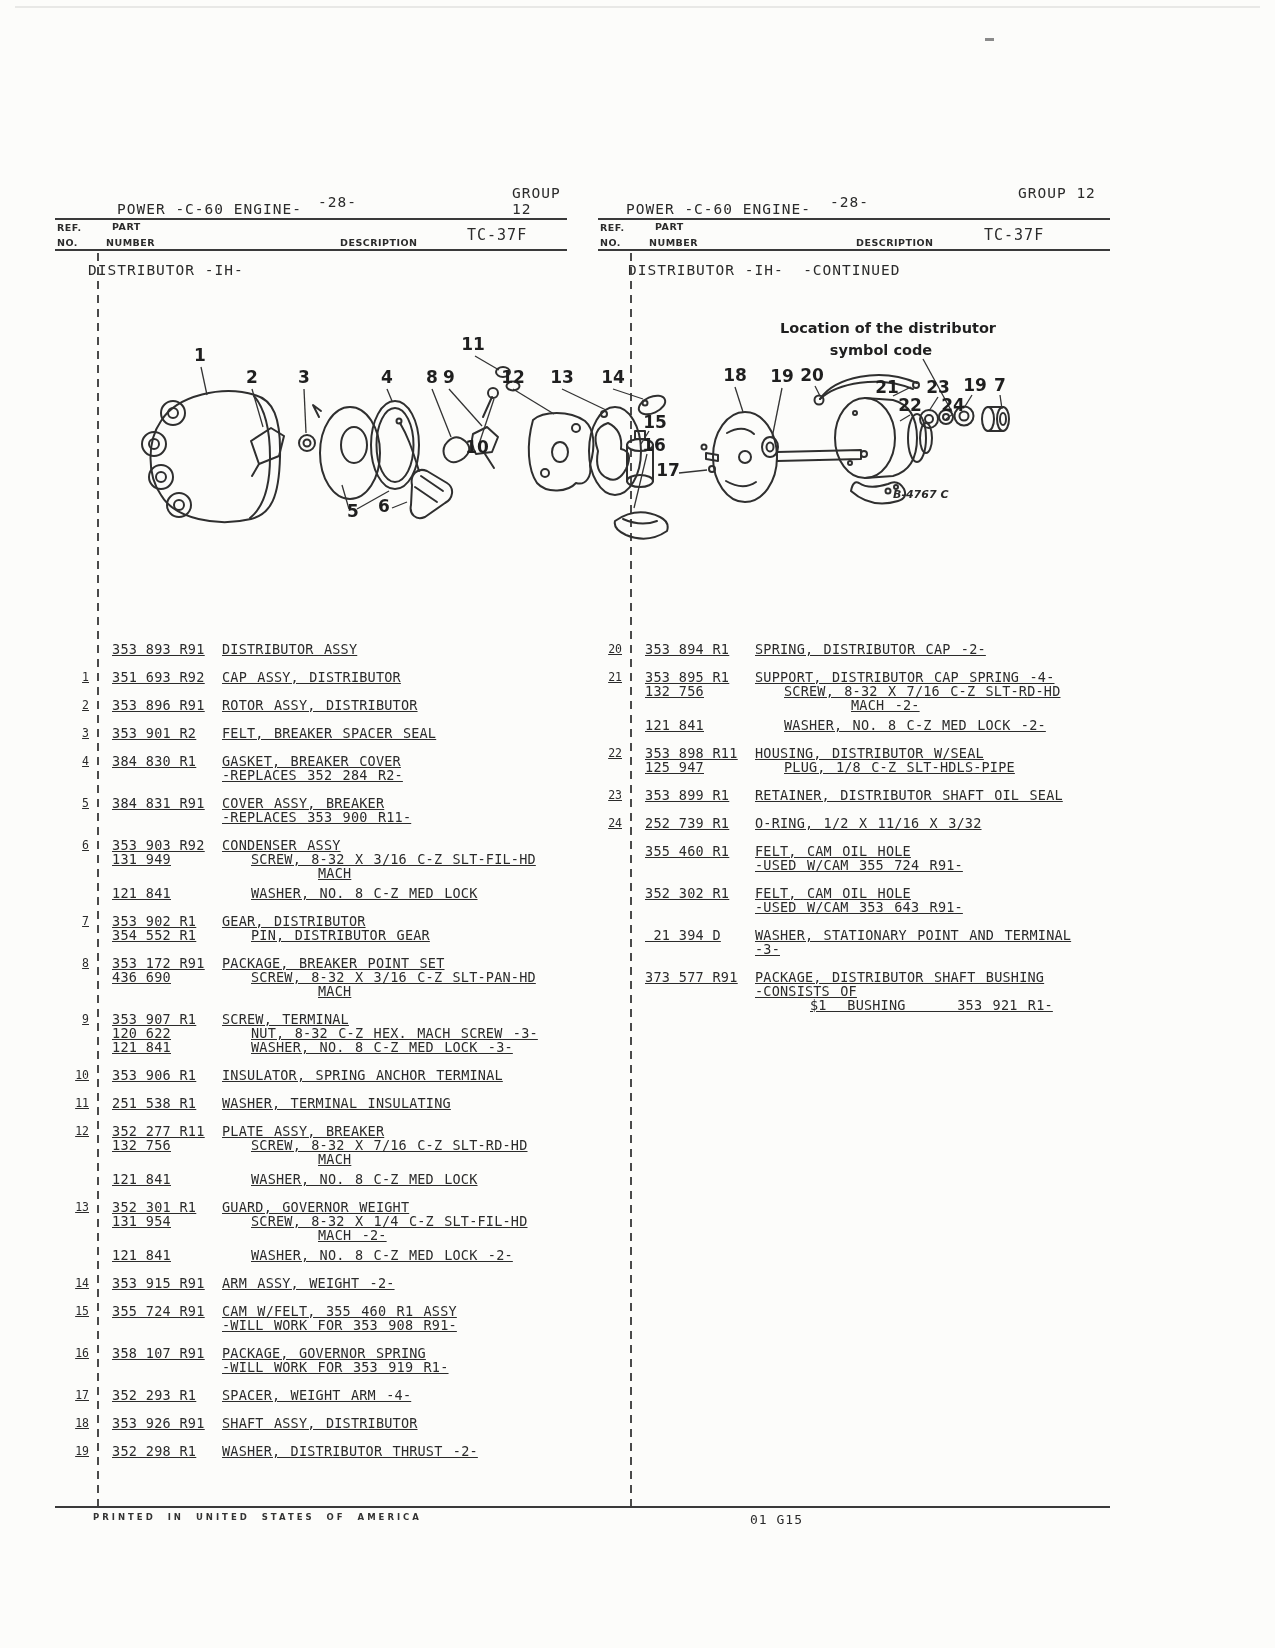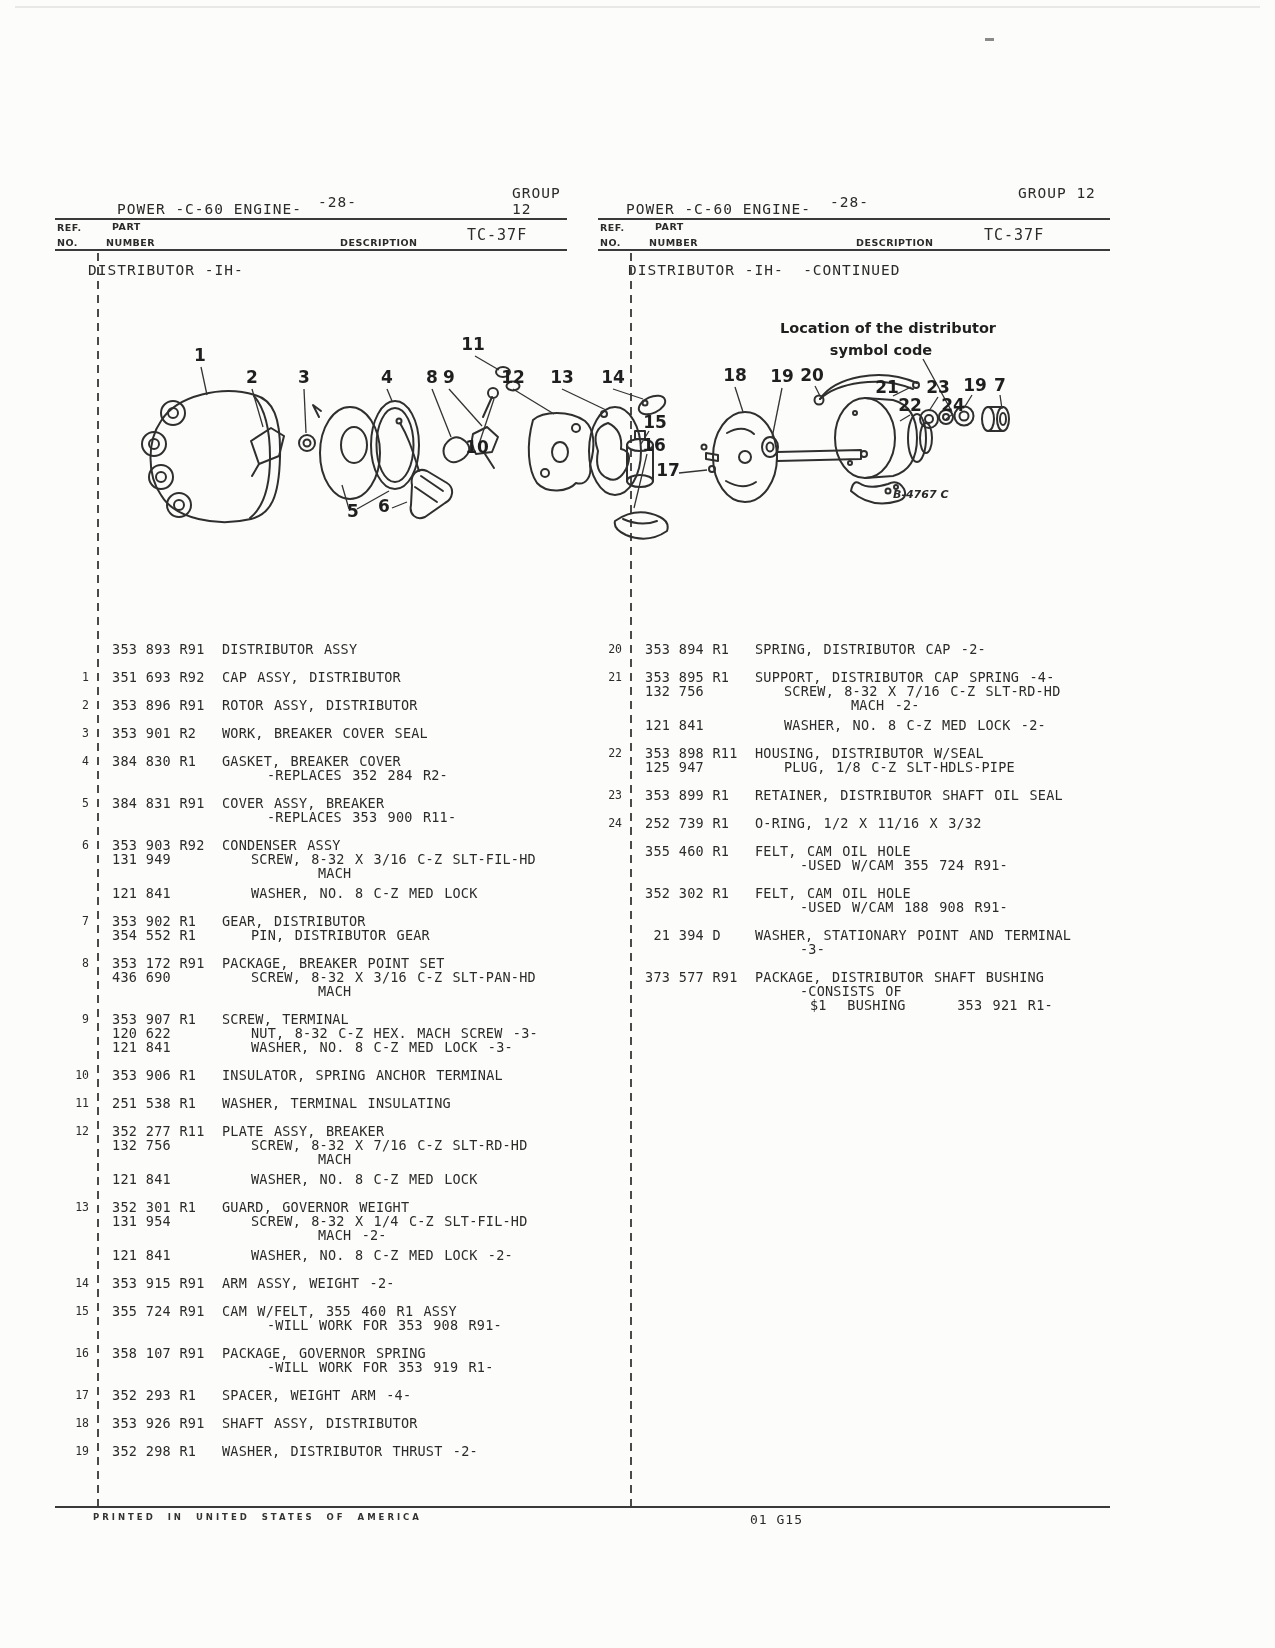--- a/index.html
+++ b/index.html
@@ -31,27 +31,27 @@
   .c0 .h-section{left:33px}.c1 .h-section{left:30px}
 
   
   .vdash{position:absolute;top:253px;width:2px;height:1256px;
          background:repeating-linear-gradient(to bottom,#4a4a4a 0 8px,transparent 8px 14px);}
   .v0{left:97px}.v1{left:630px}
 
   
   .list{position:absolute;top:642px;width:524px;font-size:13.5px;}
   .l0{left:55px}.l1{left:588px}
-  .line{display:flex;align-items:center;line-height:14px;}
+  .line{display:flex;align-items:center;line-height:14px;text-decoration:underline;}
   .line.g-r{margin-top:14px}
   .line.g-s{margin-top:6px}
   .ref{width:34px;flex:none;text-align:right;font-size:11.5px;}
   .part{margin-left:23px;width:110px;flex:none;white-space:pre;letter-spacing:.3px;}
   .desc{white-space:pre;letter-spacing:.2px;word-spacing:2px;}
-  .ind1{margin-left:29px}.ind2{margin-left:45px}.ind3{margin-left:96px}.ind4{margin-left:55px}
+  .ind1{margin-left:29px}.ind2{}.ind3{margin-left:96px}.ind4{margin-left:55px}
 
   
   .svgwrap{position:absolute;left:55px;top:295px;width:1130px;height:270px;}
   .part-stroke{stroke:#2f2f2f;stroke-width:2;fill:none;stroke-linecap:round;stroke-linejoin:round;}
   .leader{stroke:#333;stroke-width:1.3;fill:none;}
   .callout{font:bold 17px "DejaVu Sans",sans-serif;fill:#1f1f1f;}
   .anno{font:bold 14.5px "DejaVu Sans",sans-serif;fill:#1f1f1f;}
   .figcode{font:italic bold 11px "DejaVu Sans",sans-serif;fill:#2a2a2a;}
 
   
@@ -257,21 +257,21 @@
         <span class="desc">CAP ASSY, DISTRIBUTOR</span>
       </div>
       <div class="line g-r">
         <span class="ref">2</span>
         <span class="part">353 896 R91</span>
         <span class="desc">ROTOR ASSY, DISTRIBUTOR</span>
       </div>
       <div class="line g-r">
         <span class="ref">3</span>
         <span class="part">353 901 R2</span>
-        <span class="desc">WORK, BREAKER COVER SEAL</span>
+        <span class="desc">FELT, BREAKER SPACER SEAL</span>
       </div>
       <div class="line g-r">
         <span class="ref">4</span>
         <span class="part">384 830 R1</span>
         <span class="desc">GASKET, BREAKER COVER</span>
       </div>
       <div class="line">
         <span class="ref"></span>
         <span class="part"></span>
         <span class="desc ind2">-REPLACES 352 284 R2-</span>
@@ -494,21 +494,21 @@
         <span class="desc ind2">-USED W/CAM 355 724 R91-</span>
       </div>
       <div class="line g-r">
         <span class="ref"></span>
         <span class="part">352 302 R1</span>
         <span class="desc">FELT, CAM OIL HOLE</span>
       </div>
       <div class="line">
         <span class="ref"></span>
         <span class="part"></span>
-        <span class="desc ind2">-USED W/CAM 188 908 R91-</span>
+        <span class="desc ind2">-USED W/CAM 353 643 R91-</span>
       </div>
       <div class="line g-r">
         <span class="ref"></span>
         <span class="part"> 21 394 D</span>
         <span class="desc">WASHER, STATIONARY POINT AND TERMINAL</span>
       </div>
       <div class="line">
         <span class="ref"></span>
         <span class="part"></span>
         <span class="desc ind2">-3-</span>

